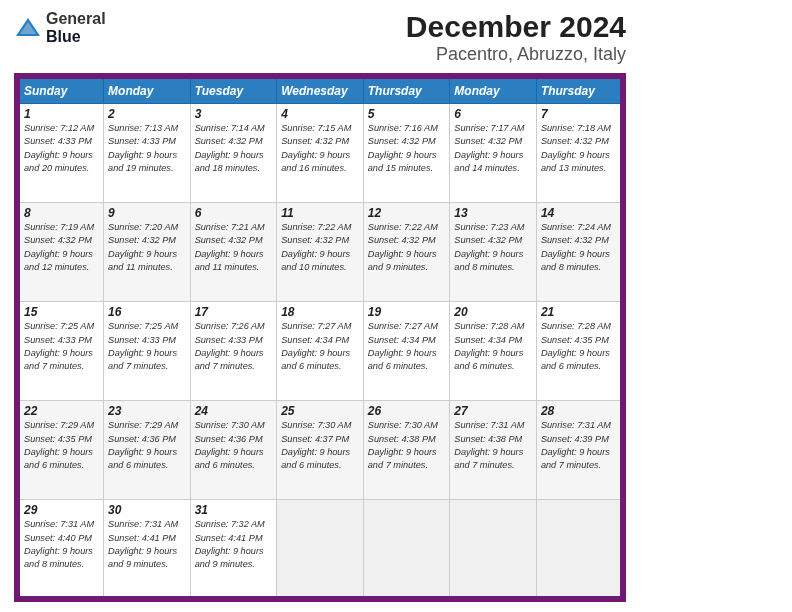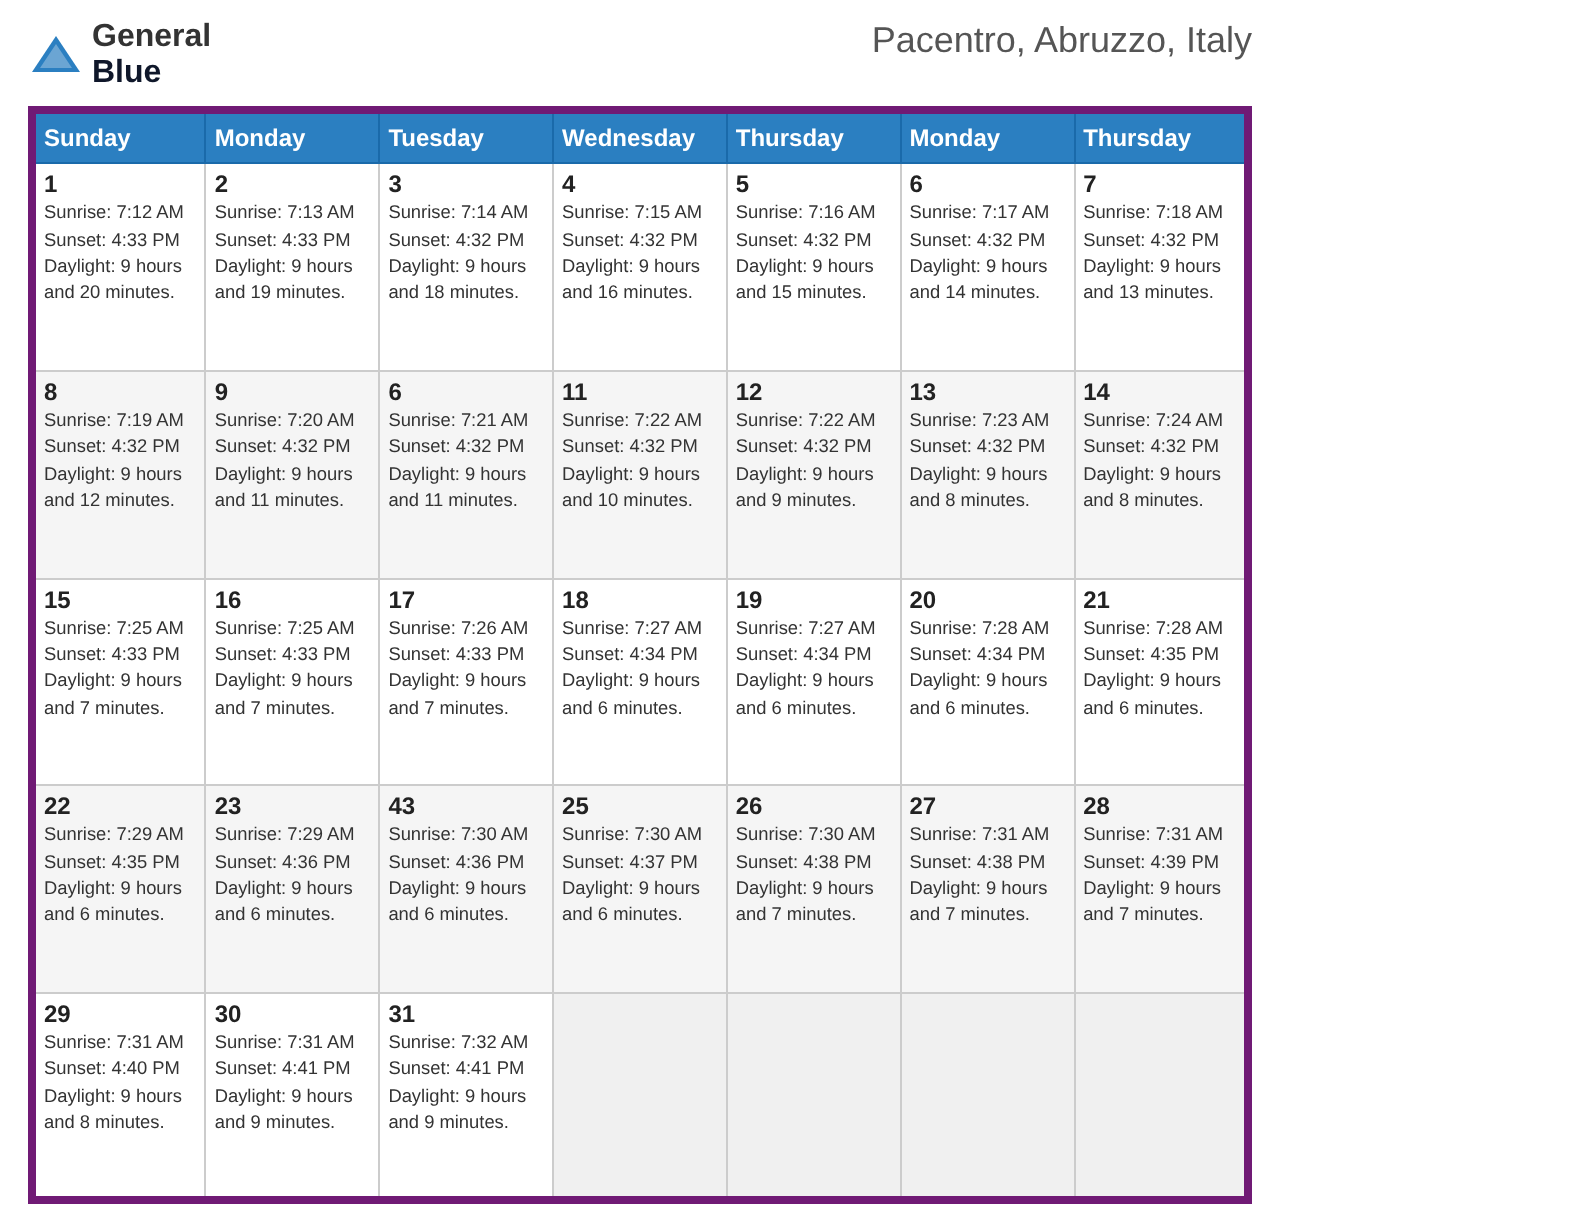--- a/index.html
+++ b/index.html
@@ -55,24 +55,25 @@
       font-size: 30px;
       font-weight: bold;
       color: #222;
     }
     .location {
       font-size: 18px;
       color: #555;
     }
     .calendar {
       flex: 1;
-      border: 4px solid #701a75;
+      border: 6px solid #701a75;
       border-collapse: collapse;
       width: 100%;
       table-layout: fixed;
+      font-style: italic;
     }
     .calendar th {
       background: #2b7fc1;
       color: #fff;
       font-size: 12px;
       font-weight: bold;
       padding: 5px 4px;
       border: 1px solid #1a6aaa;
       text-align: left;
     }
@@ -122,20 +123,21 @@
       <svg class="logo-icon" viewBox="0 0 28 28">
         <polygon points="14,4 26,22 2,22" fill="#2b7fc1"></polygon>
         <polygon points="14,8 22,20 6,20" fill="#fff" opacity="0.3"></polygon>
       </svg>
       <div class="logo-text">
         <span class="logo-general">General</span>
         <span class="logo-blue">Blue</span>
       </div>
     </div>
     <div class="title-block">
+      <div class="month-title">December 2024</div>
       <div class="location">Pacentro, Abruzzo, Italy</div>
     </div>
   </div>
 
   <table class="calendar">
     <thead>
       <tr>
         <th>Sunday</th>
         <th>Monday</th>
         <th>Tuesday</th>
@@ -239,21 +241,21 @@
         <tr class="row-even">
           <td>
             <span class="day-num">22</span>
             <div class="day-info">Sunrise: 7:29 AM<br>Sunset: 4:35 PM<br>Daylight: 9 hours and 6 minutes.</div>
           </td>
           <td>
             <span class="day-num">23</span>
             <div class="day-info">Sunrise: 7:29 AM<br>Sunset: 4:36 PM<br>Daylight: 9 hours and 6 minutes.</div>
           </td>
           <td>
-            <span class="day-num">43</span>
+            <span class="day-num">24</span>
             <div class="day-info">Sunrise: 7:30 AM<br>Sunset: 4:36 PM<br>Daylight: 9 hours and 6 minutes.</div>
           </td>
           <td>
             <span class="day-num">25</span>
             <div class="day-info">Sunrise: 7:30 AM<br>Sunset: 4:37 PM<br>Daylight: 9 hours and 6 minutes.</div>
           </td>
           <td>
             <span class="day-num">26</span>
             <div class="day-info">Sunrise: 7:30 AM<br>Sunset: 4:38 PM<br>Daylight: 9 hours and 7 minutes.</div>
           </td>

